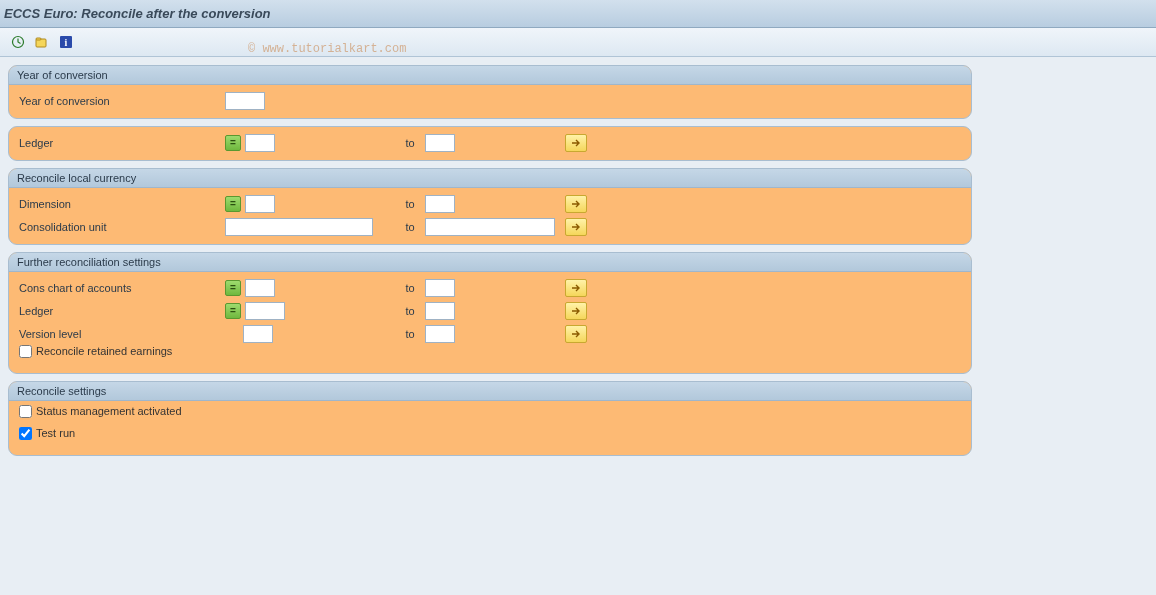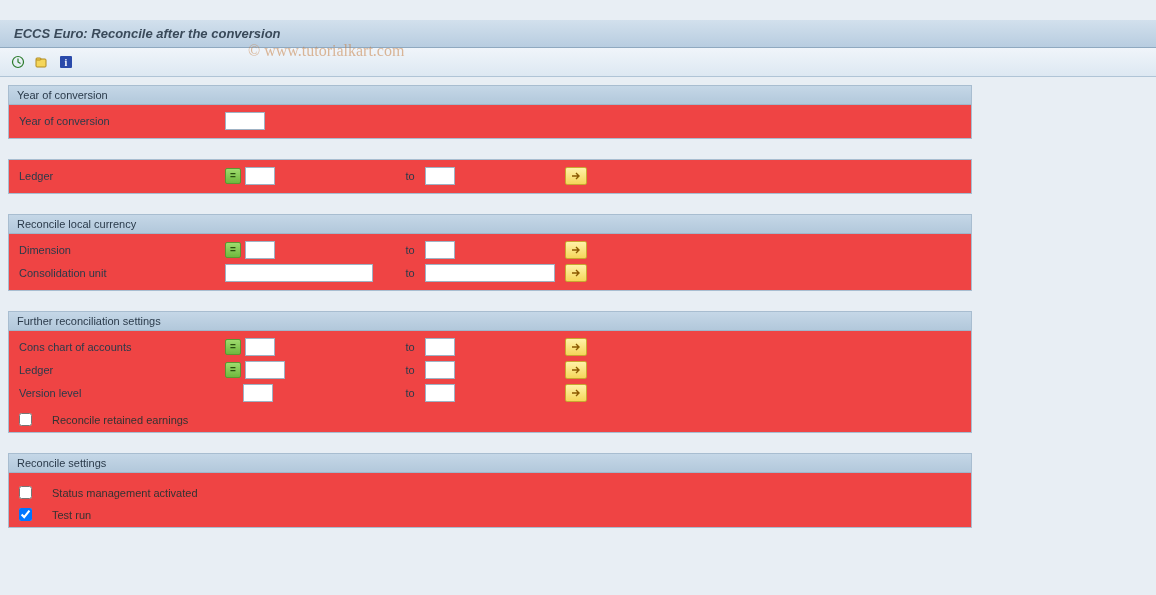--- a/index.html
+++ b/index.html
@@ -9,26 +9,25 @@
     background: #e8eef4;
     color: #333;
     width: 1156px;
     height: 595px;
     overflow: hidden;
     position: relative;
   }
   .titlebar {
     background: linear-gradient(to bottom, #d2e0ed 0%, #b8cde0 100%);
     border-bottom: 1px solid #8fa9c0;
-    padding: 6px 14px;
+    padding: 6px 4px;
     font-size: 13px;
     font-weight: bold;
     font-style: italic;
     color: #3a4a5a;
-    margin-top: 20px;
   }
   .toolbar {
     background: linear-gradient(to bottom, #f0f5fa 0%, #dde8f2 100%);
     border-bottom: 1px solid #b0c4d6;
     padding: 4px 8px;
     display: flex;
     gap: 4px;
     align-items: center;
   }
   .toolbar-btn {
@@ -39,23 +38,23 @@
     justify-content: center;
     cursor: pointer;
     border-radius: 2px;
   }
   .content {
     padding: 8px;
     width: 980px;
   }
   .group {
     border: 1px solid #a8bdd0;
-    border-radius: 0;
-    margin-bottom: 20px;
-    background: #ef4444;
+    border-radius: 9px;
+    margin-bottom: 7px;
+    background: #fdba74;
     overflow: hidden;
   }
   .group-header {
     background: linear-gradient(to bottom, #c5d7e7 0%, #b2c8db 100%);
     border-bottom: 1px solid #9fb6cb;
     padding: 3px 8px;
     font-size: 11px;
     color: #2a3a4a;
   }
   .group-body {
@@ -122,37 +121,37 @@
     background: linear-gradient(to bottom, #fff2a8 0%, #f5d65a 100%);
     border: 1px solid #c8a830;
     border-radius: 2px;
     display: flex;
     align-items: center;
     justify-content: center;
     cursor: pointer;
   }
   .checkbox-row {
     display: flex;
-    align-items: flex-end;
+    align-items: flex-start;
     height: 22px;
     padding-left: 4px;
-    gap: 20px;
+    gap: 4px;
   }
   input[type="checkbox"] {
     width: 13px;
     height: 13px;
   }
   .watermark {
     position: absolute;
     top: 42px;
     left: 248px;
-    font-size: 16px;
+    font-size: 12px;
     color: rgba(200,130,70,0.55);
     pointer-events: none;
-    font-family: Liberation Serif, serif;
+    font-family: Liberation Mono, monospace;
   }
   svg { display: block; }
 </style>
 </head>
 <body>
 
 <div class="titlebar">ECCS Euro: Reconcile after the conversion</div>
 
 <div class="toolbar">
   <div class="toolbar-btn">

